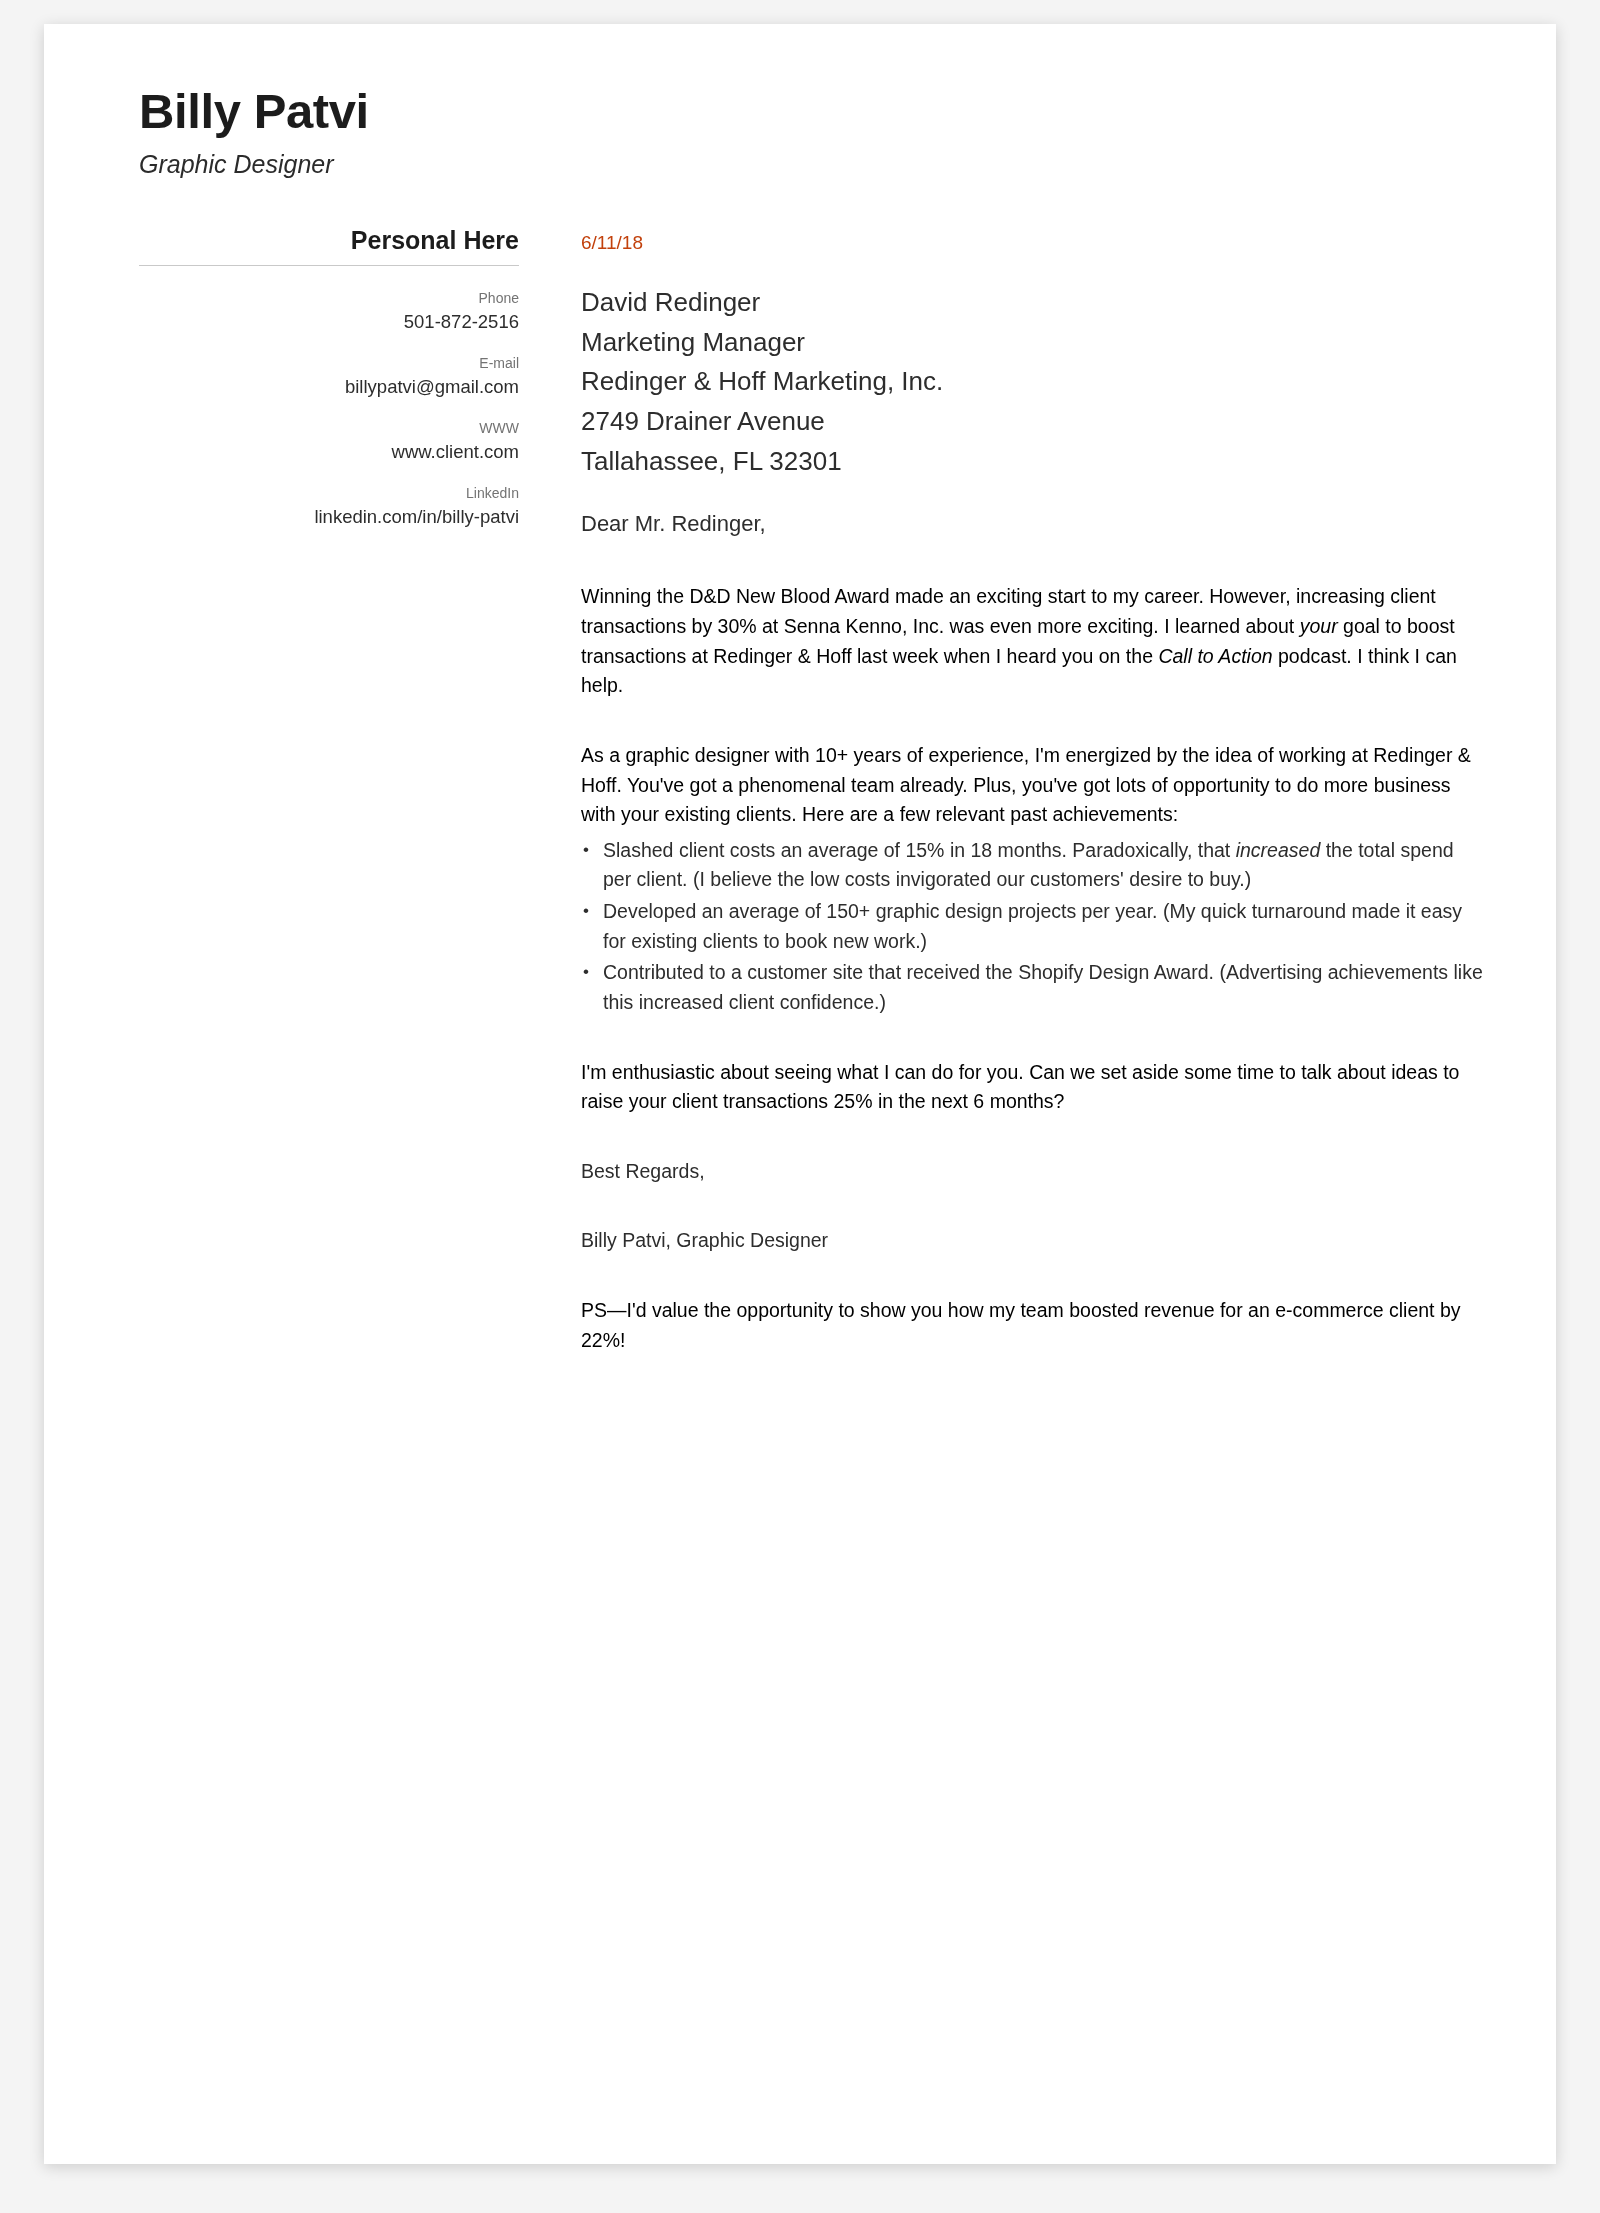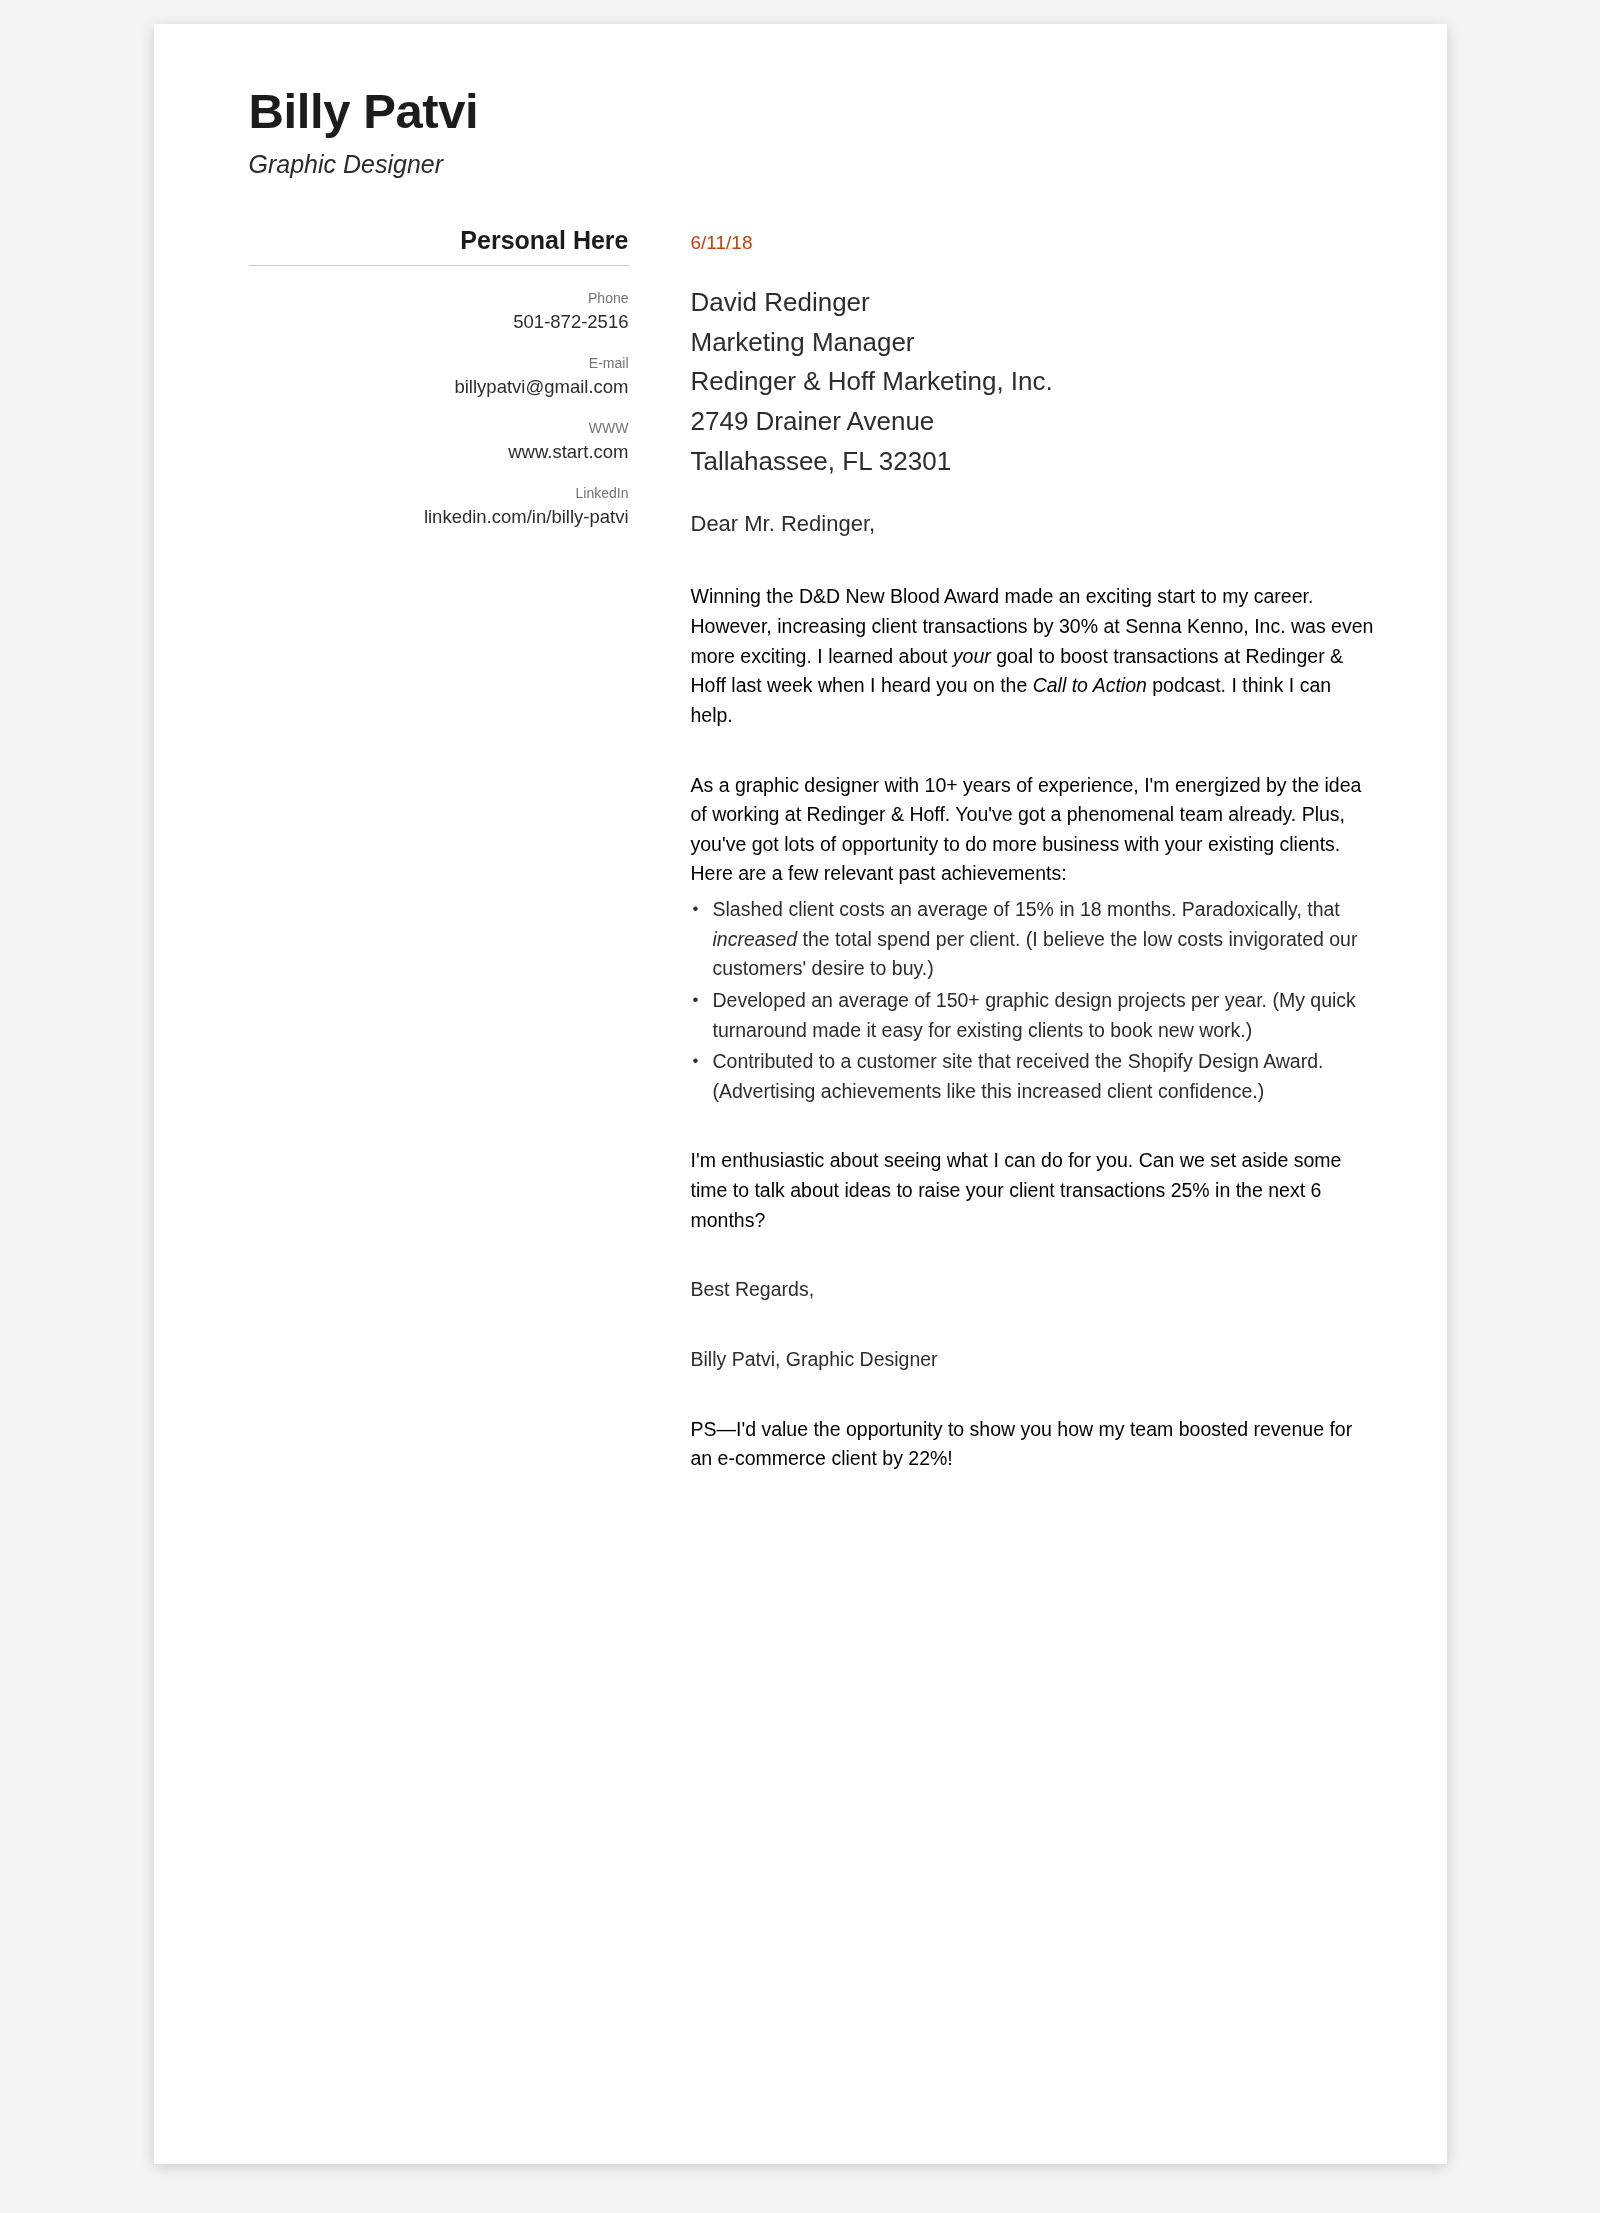--- a/index.html
+++ b/index.html
@@ -17,21 +17,21 @@
     width: 1600px;
     min-height: 2213px;
     display: flex;
     justify-content: center;
     align-items: flex-start;
     box-sizing: border-box;
     padding: 24px 0 24px 0;
     background: #f4f4f4;
   }
   .sheet {
-    width: 1293px;
+    width: 1512px;
     min-height: 2140px;
     background: #ffffff;
     box-shadow: 0 3px 14px rgba(0,0,0,0.16);
     box-sizing: border-box;
     padding: 62px 72px 70px 95px;
     position: relative;
   }
 
   
   .header {
@@ -183,21 +183,21 @@
           <div class="info-value">501-872-2516</div>
         </div>
 
         <div class="info-item">
           <div class="info-label">E-mail</div>
           <div class="info-value">billypatvi@gmail.com</div>
         </div>
 
         <div class="info-item">
           <div class="info-label">WWW</div>
-          <div class="info-value">www.start.com</div>
+          <div class="info-value">www.client.com</div>
         </div>
 
         <div class="info-item">
           <div class="info-label">LinkedIn</div>
           <div class="info-value">linkedin.com/in/billy-patvi</div>
         </div>
 
       </div>
 
       <div class="right-col">

